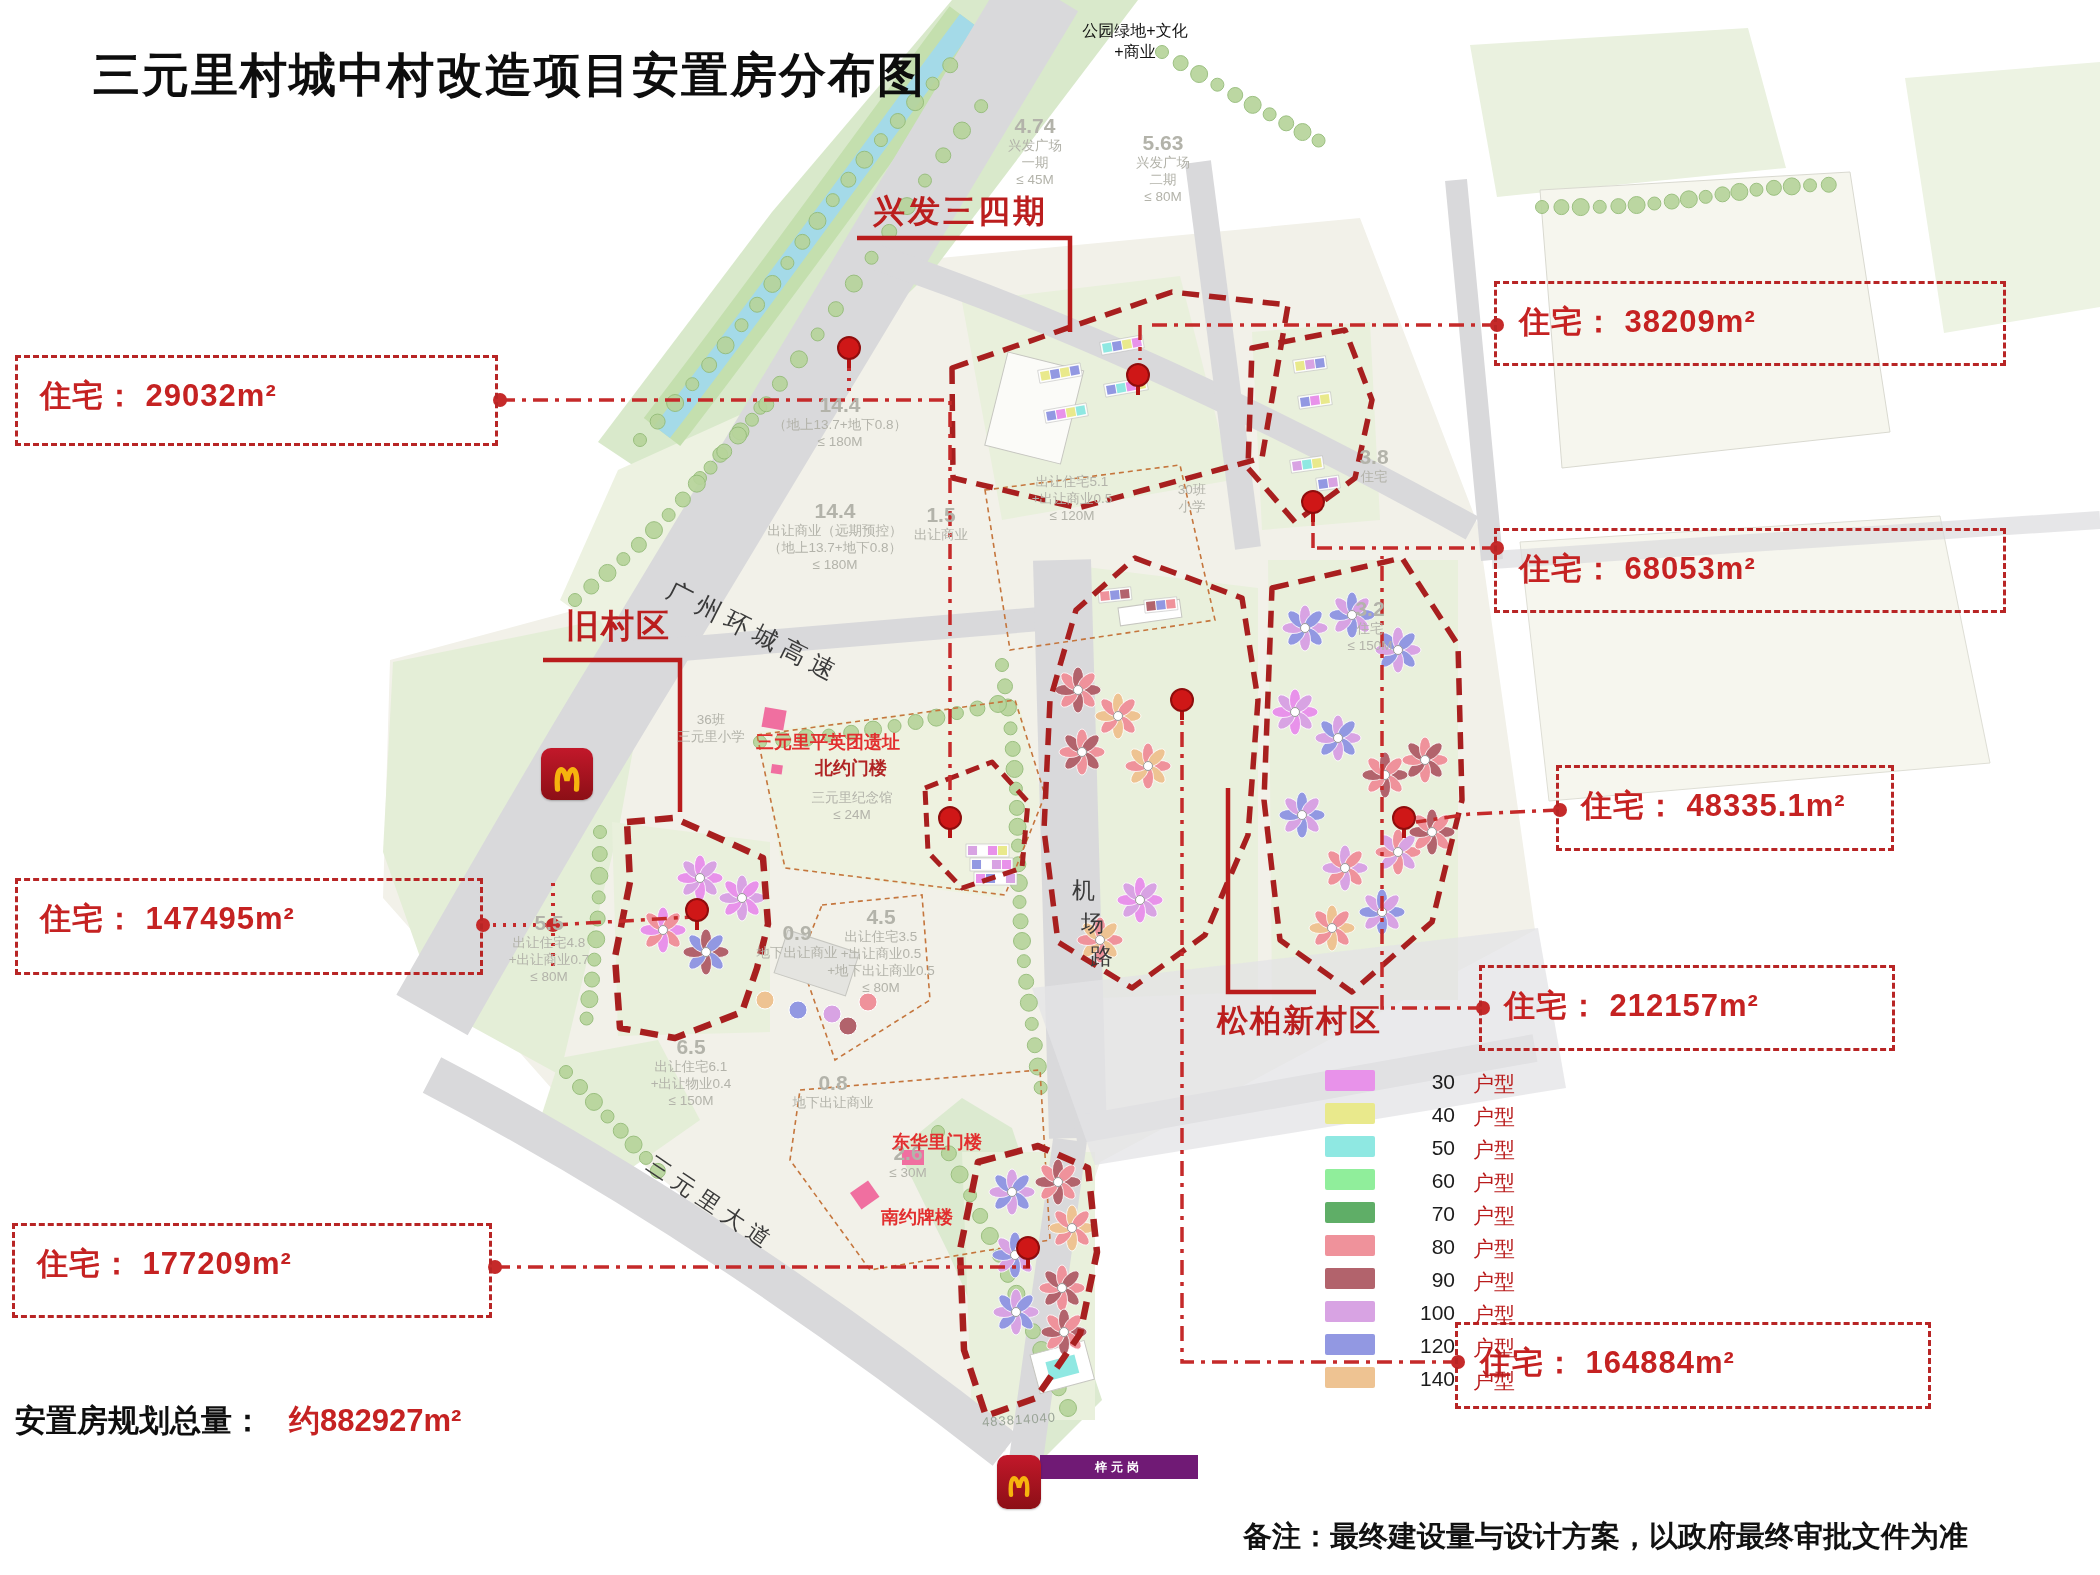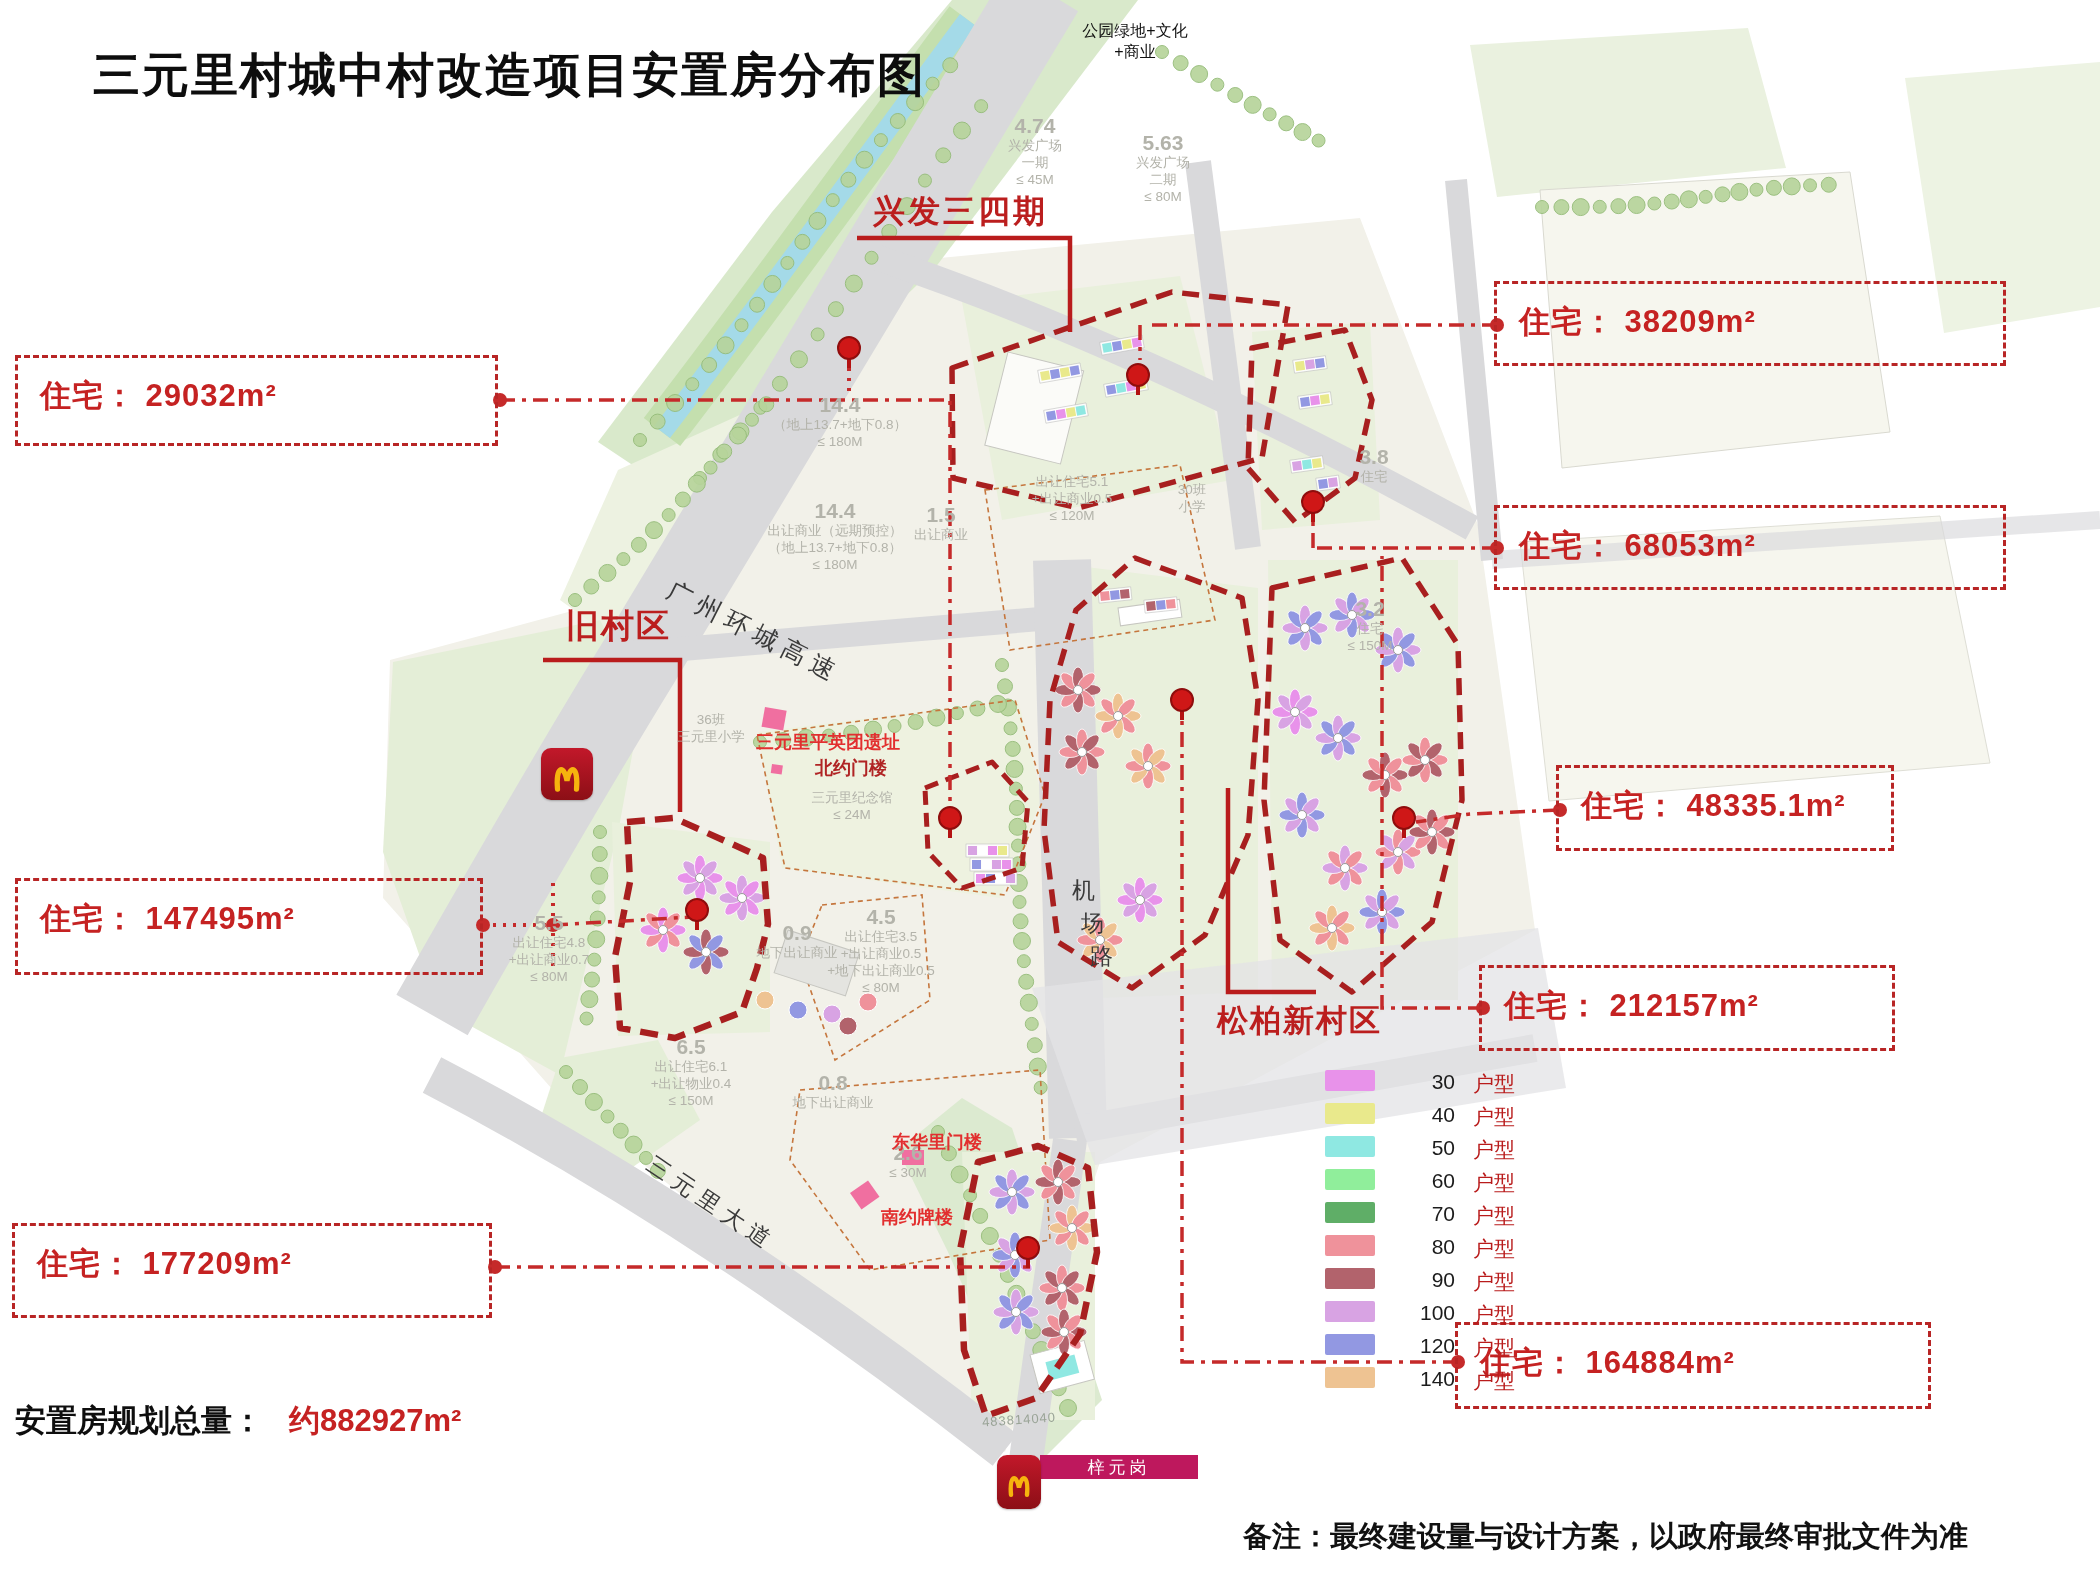--- a/index.html
+++ b/index.html
@@ -5,42 +5,42 @@
   html,body{margin:0;padding:0;background:#fff;}
   .stage{position:relative;width:2100px;height:1575px;background:#ffffff;overflow:hidden;
          font-family:"Liberation Sans","DejaVu Sans",sans-serif;}
   #map{position:absolute;left:0;top:0;}
   .ov{position:absolute;}
   .title{left:93px;top:44px;font-size:47px;font-weight:800;color:#0d0d0d;letter-spacing:2px;}
   .hbox{position:absolute;border:3px dashed #b82525;box-sizing:border-box;
         color:#c52222;font-weight:700;font-size:31px;letter-spacing:1px;padding:17px 0 0 22px;}
   #hb0{left:15px;top:355px;width:483px;height:91px}
   #hb1{left:1494px;top:281px;width:512px;height:85px}
-  #hb2{left:1494px;top:505px;width:512px;height:85px}
+  #hb2{left:1494px;top:528px;width:512px;height:85px}
   #hb3{left:1556px;top:765px;width:338px;height:86px}
   #hb4{left:1479px;top:965px;width:416px;height:86px}
   #hb5{left:1455px;top:1322px;width:476px;height:87px}
   #hb6{left:15px;top:878px;width:468px;height:97px}
   #hb7{left:12px;top:1223px;width:480px;height:95px}
   .region-label{position:absolute;color:#bb1e1e;font-weight:800;}
   #rl-xingfa{left:873px;top:190px;font-size:32px;letter-spacing:3px}
   #rl-jiucun{left:566px;top:604px;font-size:33px;letter-spacing:2px}
   #rl-songbai{left:1217px;top:1000px;font-size:31px;letter-spacing:2px}
   .legend{left:1284px;top:1070px;}
   .legend-row{display:flex;align-items:flex-start;height:33px;padding-left:41px;}
   .legend-swatch{width:50px;height:21px;margin-right:24px;border-radius:2px;}
   .legend-num{width:56px;text-align:right;font-size:21px;color:#1c1c1c;}
   .legend-suffix{margin-left:18px;font-size:21px;color:#b91c1c;}
   .total{left:15px;top:1400px;font-size:31px;font-weight:800;color:#0e0e0e;}
   .total-value{color:#c52222;margin-left:26px;}
   .note{left:1243px;top:1517px;font-size:29px;font-weight:600;color:#111;}
   .park-label{left:1068px;top:20px;width:134px;text-align:center;font-size:16px;
               font-weight:400;color:#101010;white-space:pre-line;line-height:21px;}
-  .road-sign{left:1040px;top:1455px;width:158px;height:24px;background:#be185d;color:#fff;
-             font-size:17px;display:flex;align-items:center;justify-content:center;letter-spacing:4px;}
+  .road-sign{left:1040px;top:1455px;width:158px;height:24px;background:#701a75;color:#fff;
+             font-size:12px;display:flex;align-items:center;justify-content:center;letter-spacing:4px;font-weight:bold;}
   .watermark{left:982px;top:1412px;font-size:13px;color:#99a396;transform:rotate(-4deg);letter-spacing:1px;}
   .mcd{position:absolute;background:linear-gradient(180deg,#c2182a,#8c0f16);border-radius:10px;
        display:flex;align-items:center;justify-content:center;box-shadow:0 1px 2px rgba(0,0,0,.25);}
   .mcd1{left:541px;top:748px;width:52px;height:52px;}
   .mcd2{left:997px;top:1455px;width:44px;height:54px;}
 </style>
 </head>
 <body>
 
 <div class="stage">

